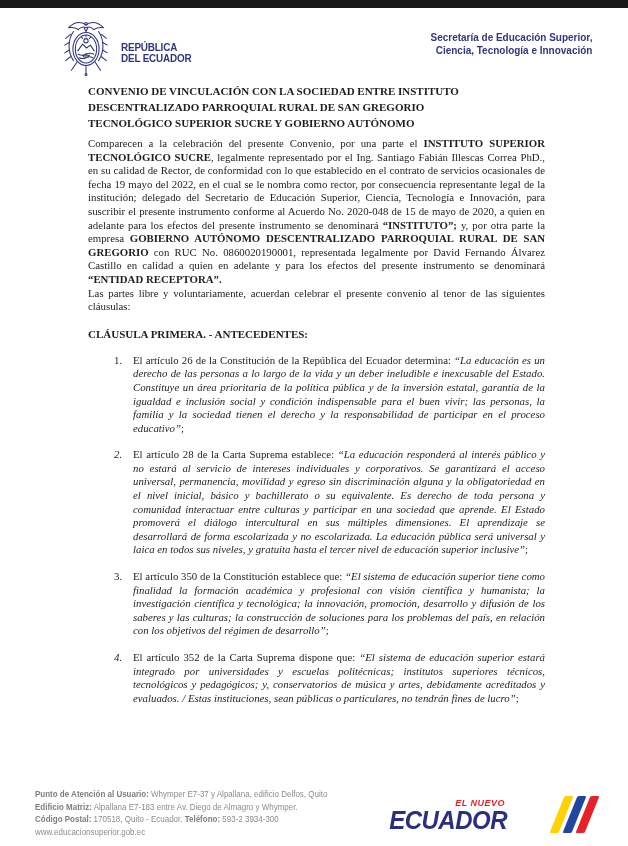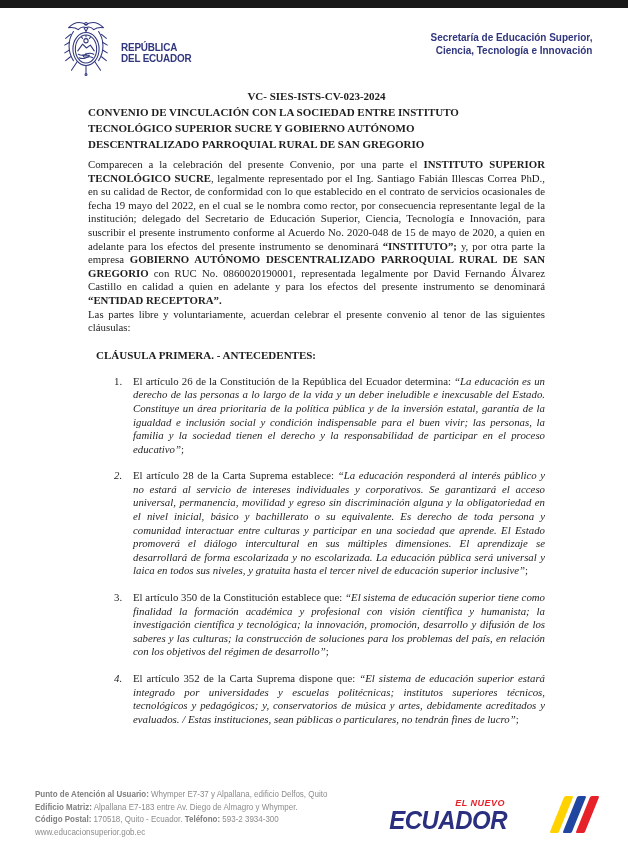--- a/index.html
+++ b/index.html
@@ -23,21 +23,21 @@
   .secretaria span{display:block;}
 
   
   .content{padding:0 83px 0 88px;}
   .doc-code{margin-top:5px;text-align:center;font-weight:bold;font-size:11px;line-height:16px;}
   .doc-title{margin:0;text-align:left;font-weight:bold;font-size:11px;line-height:16px;}
   .doc-title span{display:block;}
   .para{margin:0;text-align:justify;font-size:10.8px;line-height:13.6px;font-family:Liberation Serif, serif;}
   .para.first{margin-top:6px;}
   .para b{font-weight:bold;}
-  .clause-heading{margin:13px 0 2px 8px;font-size:11px;font-weight:bold;line-height:14px;}
+  .clause-heading{margin:13px 0 2px 0;font-size:11px;font-weight:bold;line-height:14px;}
   .items{margin-top:2px;}
   .li{display:flex;margin-top:13px;}
   .li .marker{flex:none;width:19px;margin-left:26px;font-size:10.8px;line-height:13.6px;}
   .li:nth-of-type(2n) .marker{font-style:italic;}
   .li .li-body{flex:1;text-align:justify;font-size:10.8px;line-height:13.6px;}
   .li .li-body i{}
 
   
   .footer{position:absolute;left:35px;right:30px;bottom:8px;display:flex;
           justify-content:space-between;align-items:flex-start;}
@@ -101,25 +101,24 @@
         <span>DEL ECUADOR</span>
       </div>
     </div>
     <div class="secretaria">
       <span>Secretaría de Educación Superior,</span>
       <span>Ciencia, Tecnología e Innovación</span>
     </div>
   </header>
 
   <main class="content">
-    <div class="doc-code">VC- SIES-ISTS-CV-023-2024</div>
     <h1 class="doc-title">
       <span>CONVENIO DE VINCULACIÓN CON LA SOCIEDAD ENTRE INSTITUTO</span>
+      <span>DESCENTRALIZADO PARROQUIAL RURAL DE SAN GREGORIO</span>
       <span>TECNOLÓGICO SUPERIOR SUCRE Y GOBIERNO AUTÓNOMO</span>
-      <span>DESCENTRALIZADO PARROQUIAL RURAL DE SAN GREGORIO</span>
     </h1>
 
     <p class="para first"><span>Comparecen a la celebración del presente Convenio, por una parte el </span><b>INSTITUTO SUPERIOR TECNOLÓGICO SUCRE</b><span>, legalmente representado por el Ing. Santiago Fabián Illescas Correa PhD., en su calidad de Rector, de conformidad con lo que establecido en el contrato de servicios ocasionales de fecha 19 mayo del 2022, en el cual se le nombra como rector, por consecuencia representante legal de la institución; delegado del Secretario de Educación Superior, Ciencia, Tecnología e Innovación, para suscribir el presente instrumento conforme al Acuerdo No. 2020-048 de 15 de mayo de 2020, a quien en adelante para los efectos del presente instrumento se denominará </span><b>“INSTITUTO”;</b><span> y, por otra parte la empresa </span><b>GOBIERNO AUTÓNOMO DESCENTRALIZADO PARROQUIAL RURAL DE SAN GREGORIO</b><span> con RUC No. 0860020190001, representada legalmente por David Fernando Álvarez Castillo en calidad a quien en adelante y para los efectos del presente instrumento se denominará </span><b>“ENTIDAD RECEPTORA”.</b></p>
 
     <p class="para">Las partes libre y voluntariamente, acuerdan celebrar el presente convenio al tenor de las siguientes cláusulas:</p>
 
     <h2 class="clause-heading">CLÁUSULA PRIMERA. - ANTECEDENTES:</h2>
 
     <div class="items">
       <div class="li">

